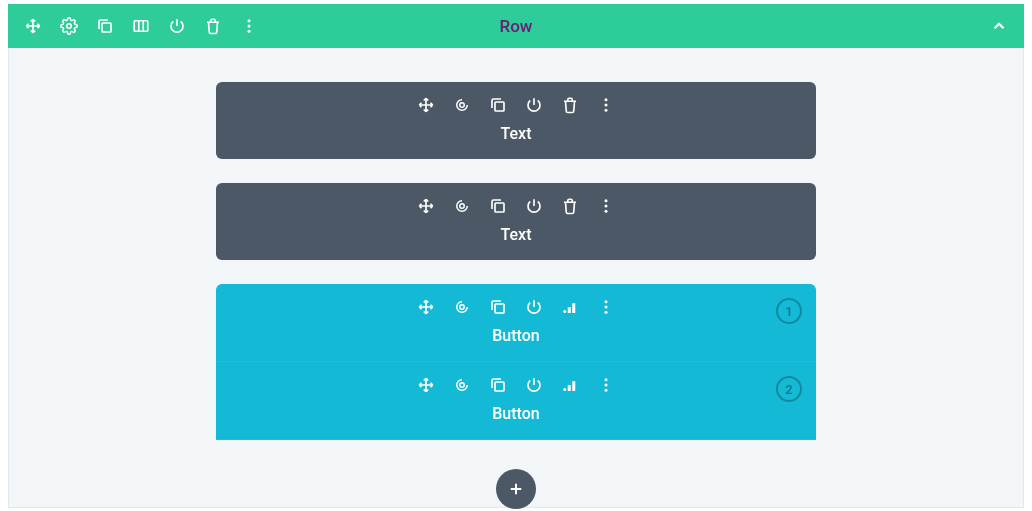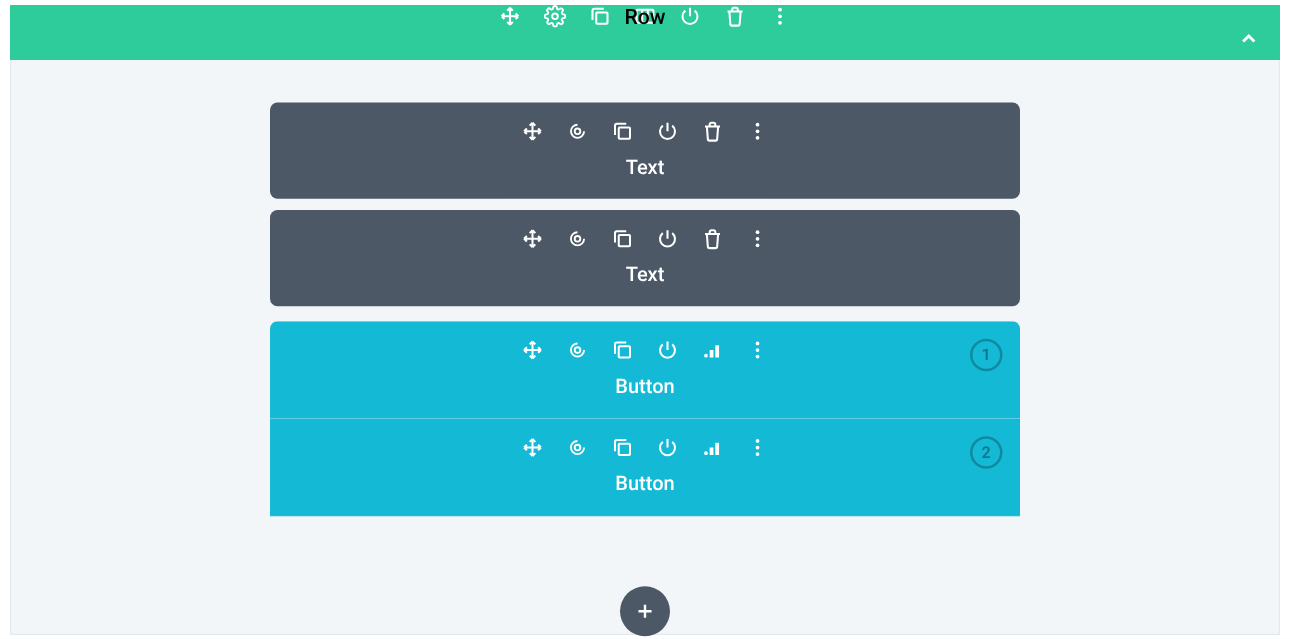--- a/index.html
+++ b/index.html
@@ -12,23 +12,22 @@
   }
   .row-wrap {
     margin: 4px 8px 0 8px;
   }
   .row-header {
     background: #2ecc9b;
     height: 44px;
     display: flex;
     align-items: center;
     padding: 0 16px;
-    color: #000000;
+    color: #701a75;
     position: relative;
-    flex-direction: column;
   }
   .row-header .icons {
     display: flex;
     gap: 18px;
     align-items: center;
   }
   .row-title {
     position: absolute;
     left: 0; right: 0;
     text-align: center;
@@ -50,21 +49,21 @@
   .modules {
     width: 600px;
     margin: 0 auto;
   }
   .module {
     border-radius: 6px;
     color: #fff;
     text-align: center;
     padding: 14px 0 16px 0;
     position: relative;
-    margin-bottom: 9px;
+    margin-bottom: 24px;
   }
   .module-text {
     background: #4c5866;
   }
   .module-button {
     background: #14b9d6;
     border-radius: 0;
     margin-bottom: 0;
     border-bottom: 1px solid rgba(255,255,255,0.06);
   }

